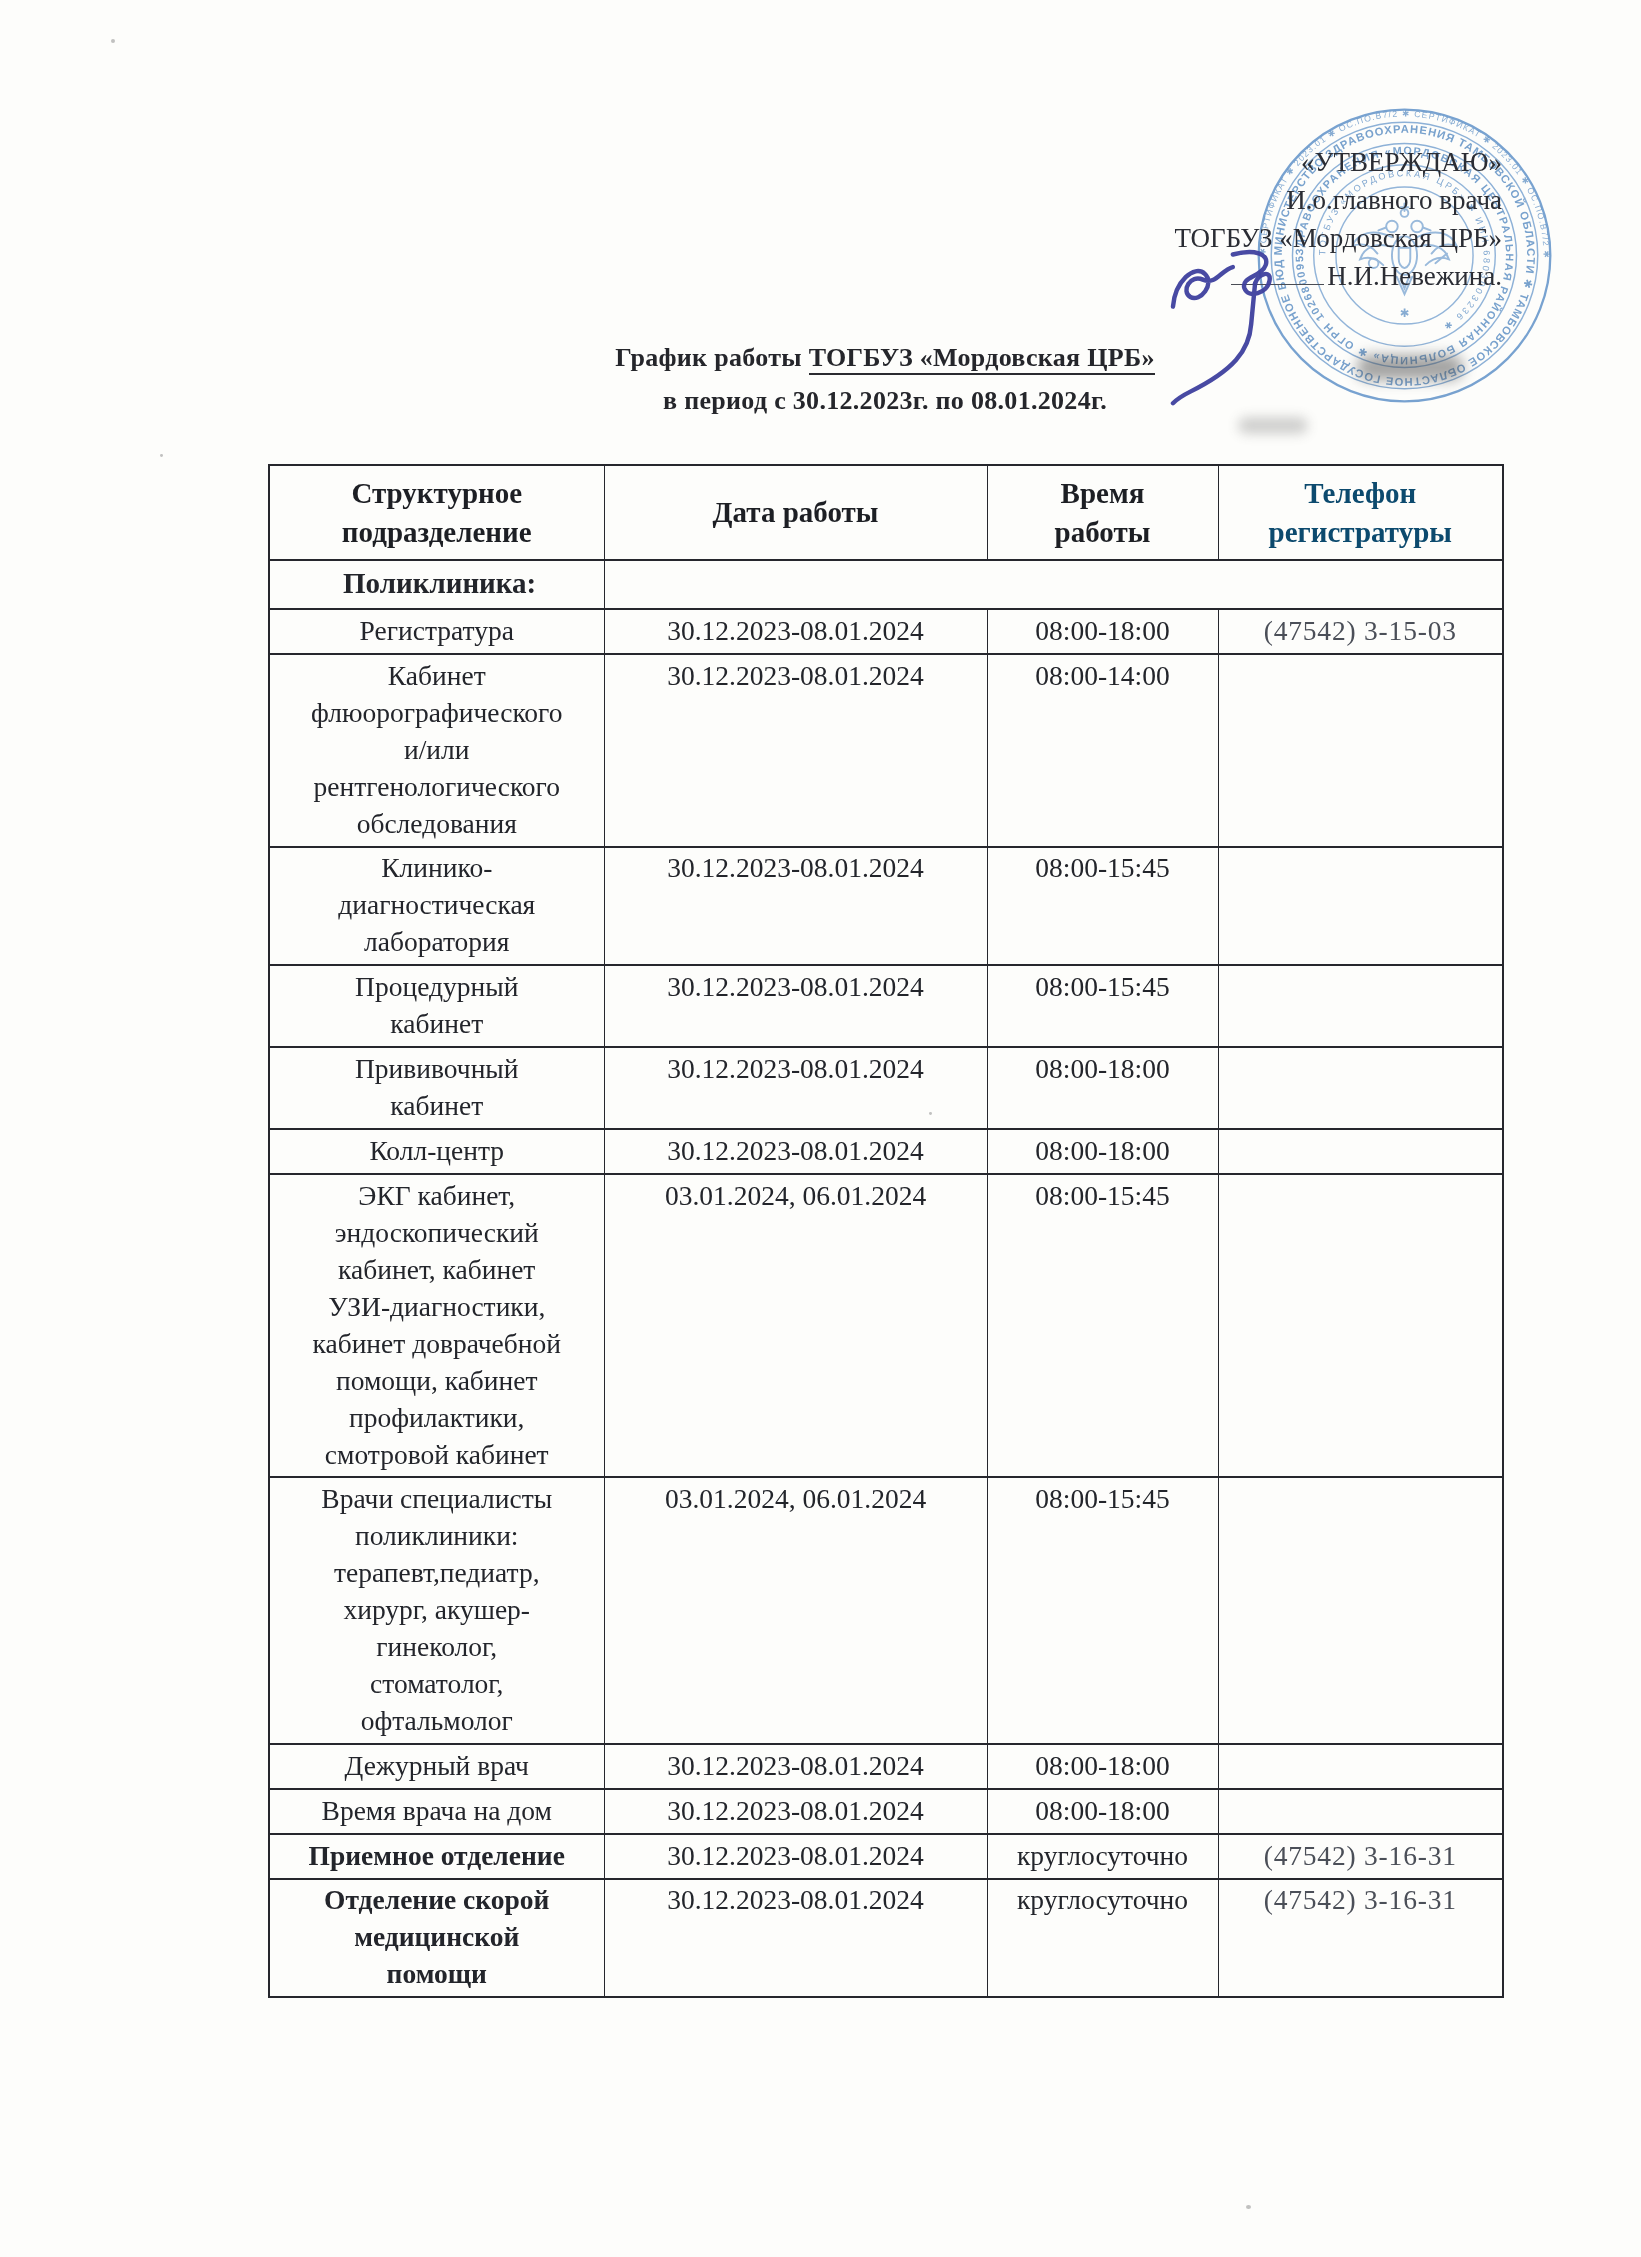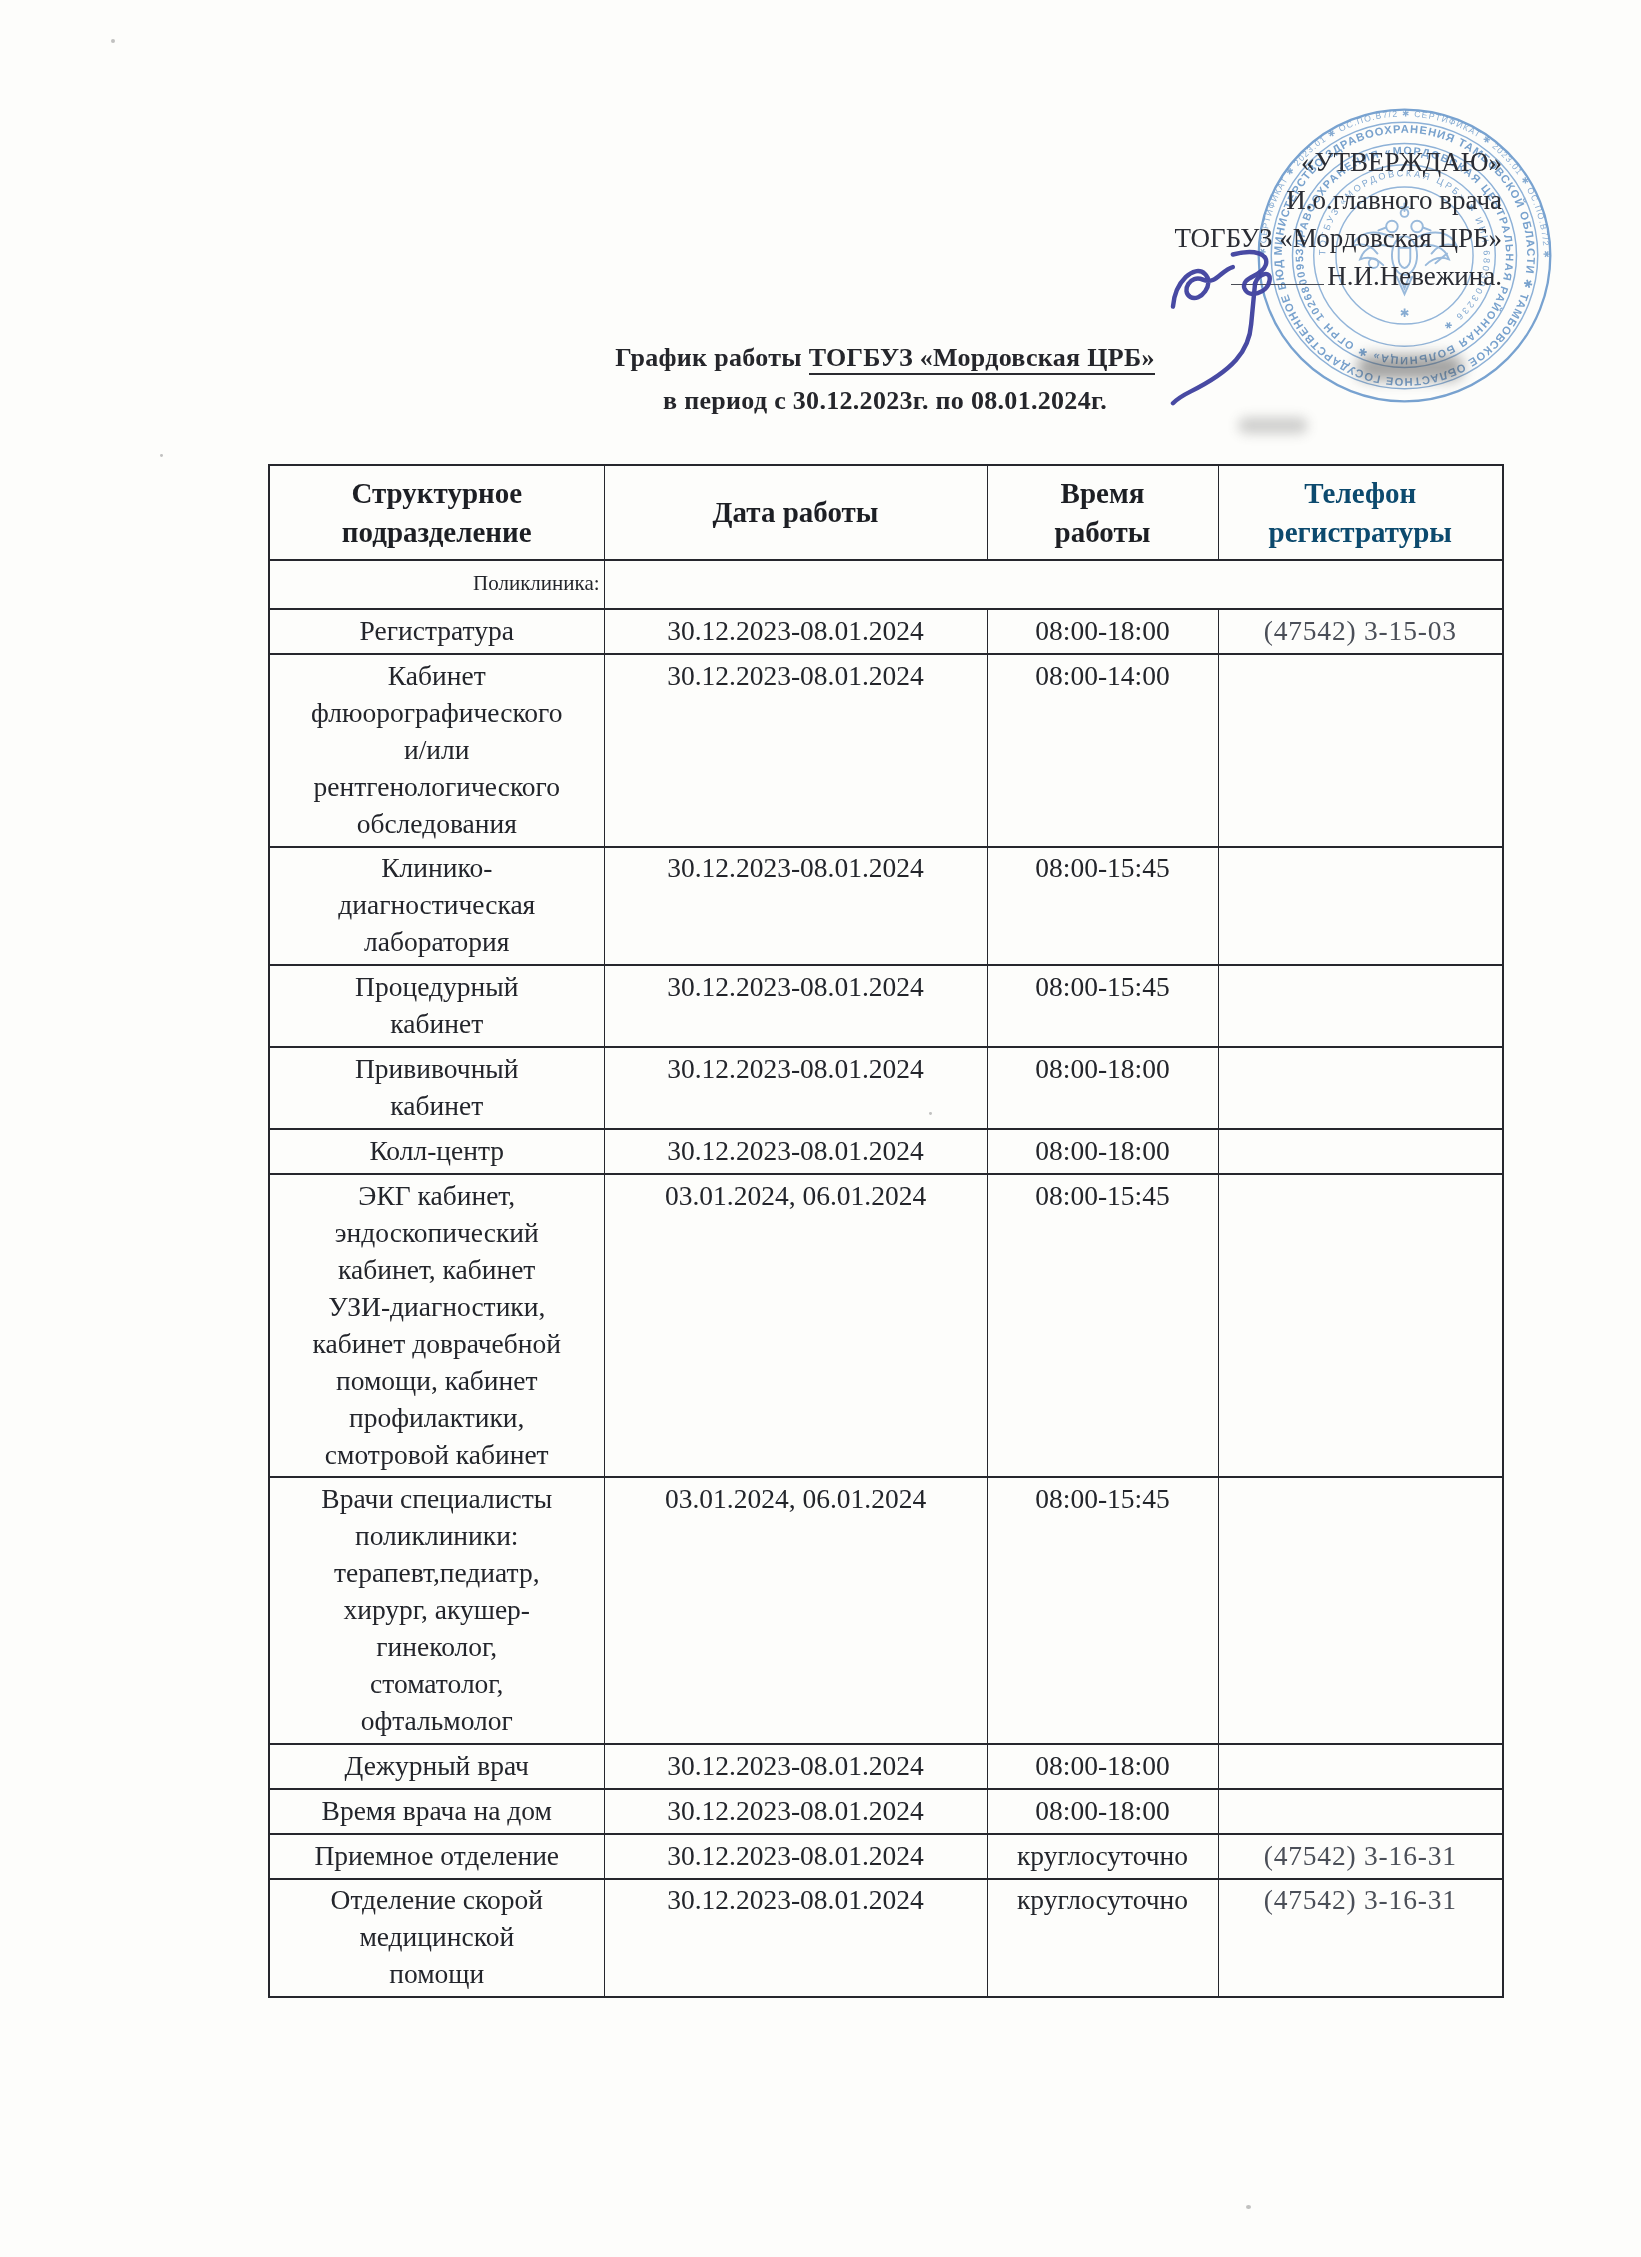--- a/index.html
+++ b/index.html
@@ -61,24 +61,24 @@
     white-space:pre-line;line-height:37px;
   }
   .sched{border:2.9px solid #26272d;}
   .sched th{
     font-size:29px;line-height:39px;vertical-align:middle;padding:7.7px 1.9px;
     font-weight:bold;color:#1d1f24;
   }
   .sched th.phone-h{color:#0c4a6e;}
   .sched td.phone{color:#4b4f58;letter-spacing:0.8px;}
   .sched tr.section td{
-    font-weight:normal;font-size:21px;text-align:right;padding:4.8px 3.9px 6.8px 9.7px;
+    font-weight:bold;font-size:29px;text-align:center;padding:4.8px 3.9px 6.8px 9.7px;
     vertical-align:middle;line-height:35px;
   }
-  .sched tr.strong td.dept{font-weight:normal;}
+  .sched tr.strong td.dept{font-weight:bold;}
 </style>
 </head>
 <body>
 
 <div class="page">
 
   <svg class="stamp" viewBox="0 0 320 320" aria-hidden="true">
     <defs>
       <path id="rA" d="M 16,160 A 144,144 0 1 1 304,160 A 144,144 0 1 1 16,160"></path>
       <path id="rB" d="M 33,160 A 127,127 0 1 1 287,160 A 127,127 0 1 1 33,160"></path>

